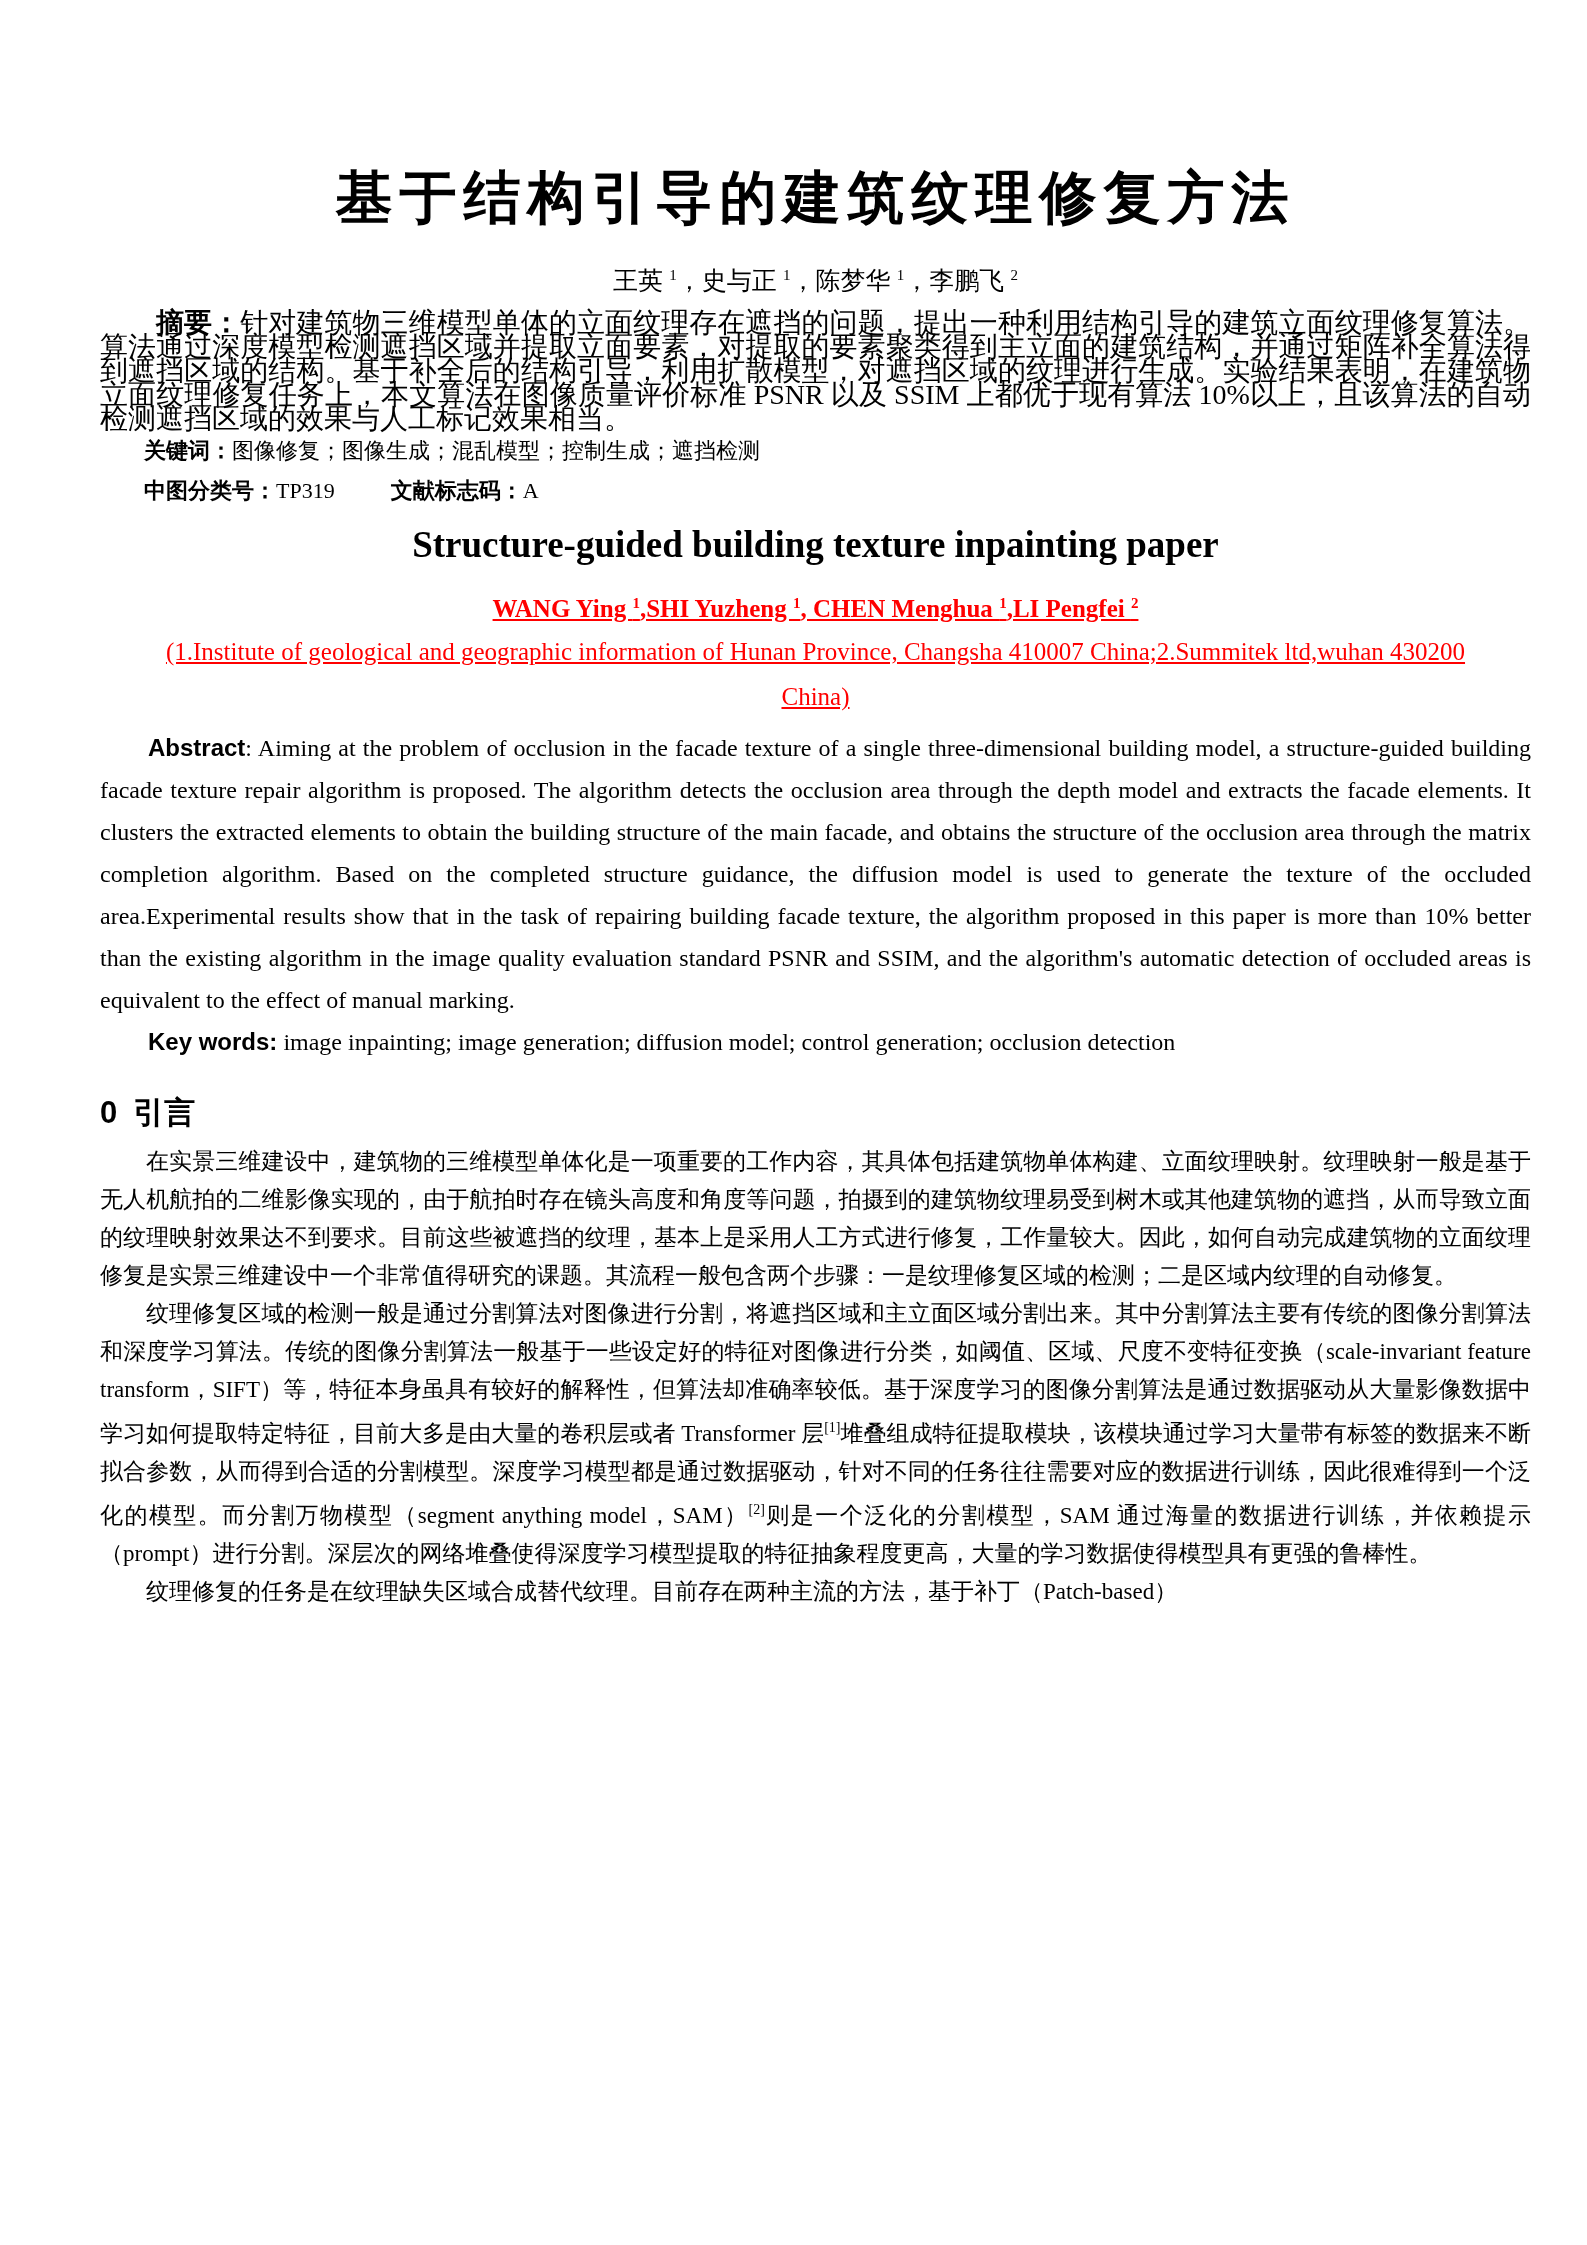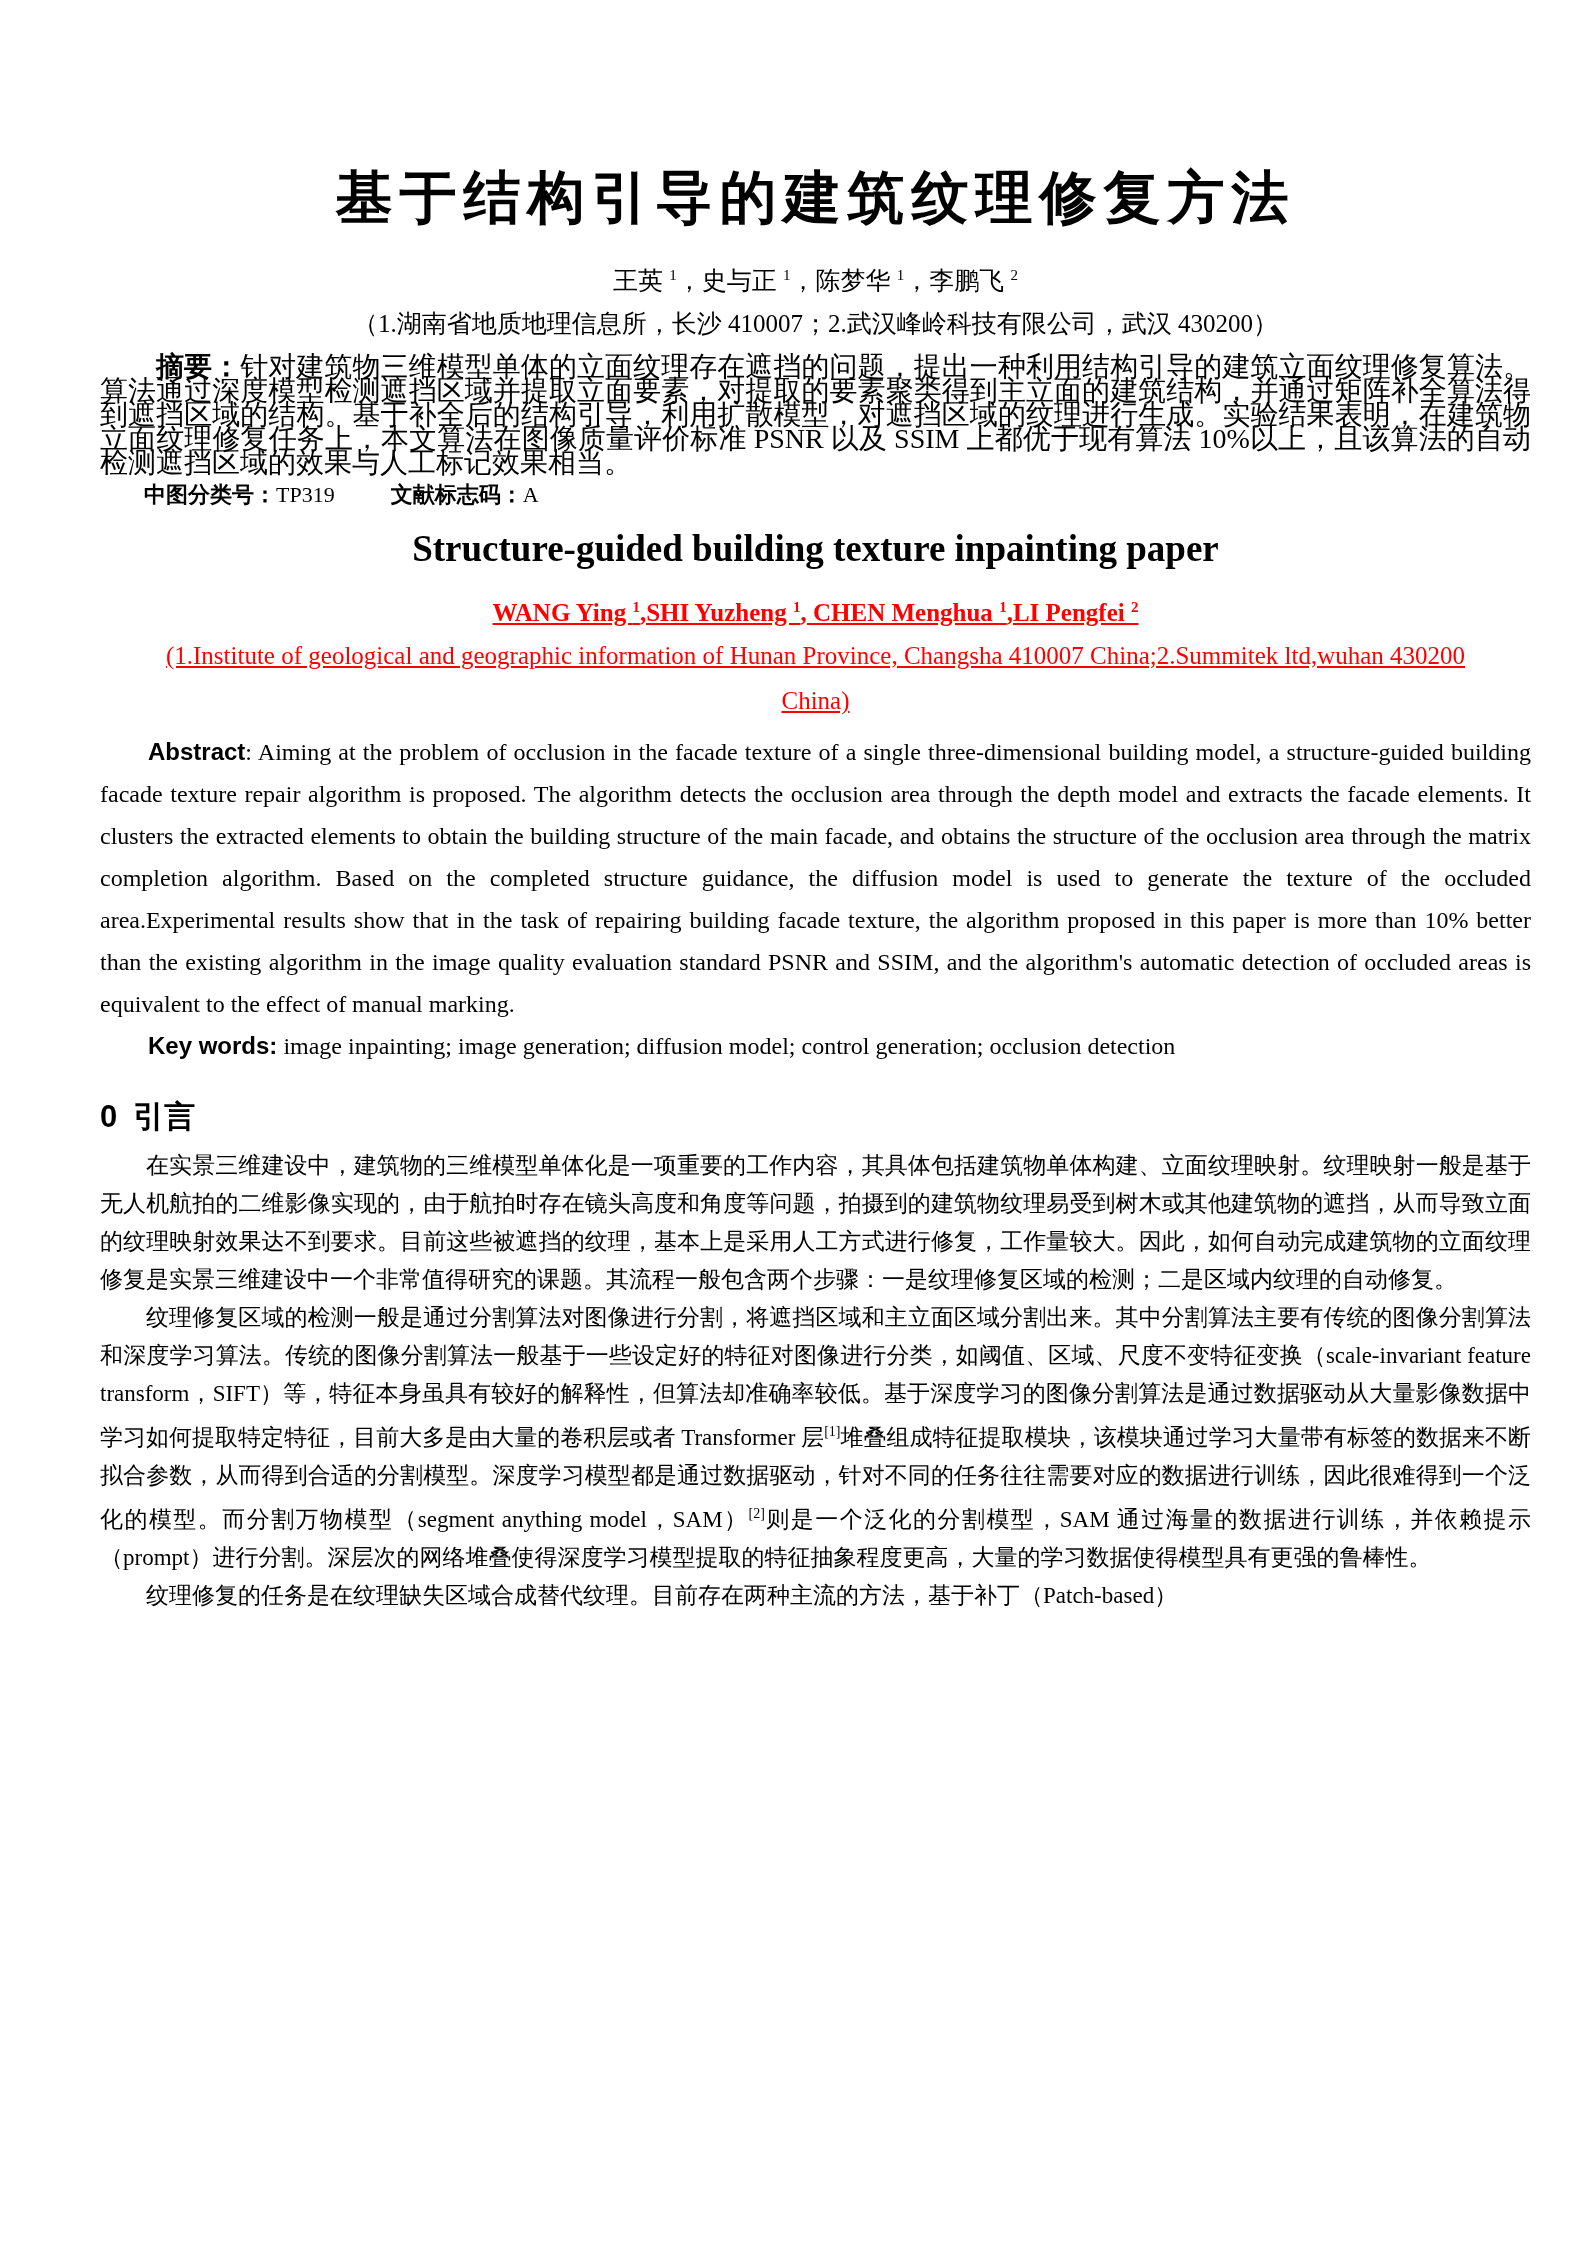--- a/index.html
+++ b/index.html
@@ -111,24 +111,24 @@
 </style>
 </head>
 <body>
 
 <div class="page">
 
   <h1 class="title-cn">基于结构引导的建筑纹理修复方法</h1>
 
   <div class="authors-cn"><span>王英 </span><sup>1</sup><span>，史与正 </span><sup>1</sup><span>，陈梦华 </span><sup>1</sup><span>，李鹏飞 </span><sup>2</sup></div>
 
-  <div class="affil-cn">（1.湖南省地质地理信息所，长沙 410007；2.武汉峰岭科技有限公司，武汉 430200）</div>
 
   <p class="abstract-cn"><span class="lead-bold">摘要：</span><span>针对建筑物三维模型单体的立面纹理存在遮挡的问题，提出一种利用结构引导的建筑立面纹理修复算法。算法通过深度模型检测遮挡区域并提取立面要素，对提取的要素聚类得到主立面的建筑结构，并通过矩阵补全算法得到遮挡区域的结构。基于补全后的结构引导，利用扩散模型，对遮挡区域的纹理进行生成。实验结果表明，在建筑物立面纹理修复任务上，本文算法在图像质量评价标准 PSNR 以及 SSIM 上都优于现有算法 10%以上，且该算法的自动检测遮挡区域的效果与人工标记效果相当。</span></p>
 
+  <p class="kw-cn"><span class="lead-bold">关键词：</span><span>图像修复；图像生成；混乱模型；控制生成；遮挡检测</span></p>
 
   <p class="clc-line"><span class="lead-bold">中图分类号：</span><span>TP319</span><span class="clc-gap"></span><span class="lead-bold">文献标志码：</span><span>A</span></p>
 
   <h2 class="title-en">Structure-guided building texture inpainting paper</h2>
 
   <div class="authors-en"><span>WANG Ying </span><sup>1</sup><span>,SHI Yuzheng </span><sup>1</sup><span>, CHEN Menghua </span><sup>1</sup><span>,LI Pengfei </span><sup>2</sup></div>
 
   <div class="affil-en">(1.Institute of geological and geographic information of Hunan Province, Changsha 410007 China;2.Summitek ltd,wuhan 430200 China)</div>
 
   <p class="abstract-en"><span class="lead-bold">Abstract</span><span>: Aiming at the problem of occlusion in the facade texture of a single three-dimensional building model, a structure-guided building facade texture repair algorithm is proposed. The algorithm detects the occlusion area through the depth model and extracts the facade elements. It clusters the extracted elements to obtain the building structure of the main facade, and obtains the structure of the occlusion area through the matrix completion algorithm. Based on the completed structure guidance, the diffusion model is used to generate the texture of the occluded area.Experimental results show that in the task of repairing building facade texture, the algorithm proposed in this paper is more than 10% better than the existing algorithm in the image quality evaluation standard PSNR and SSIM, and the algorithm's automatic detection of occluded areas is equivalent to the effect of manual marking.</span></p>

